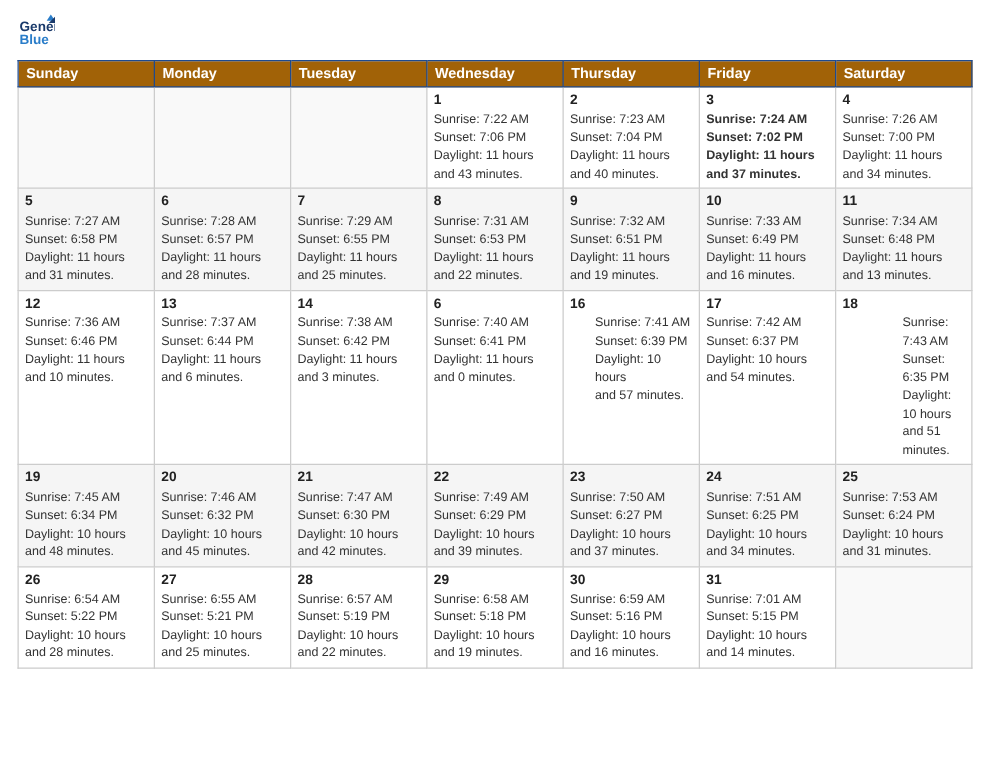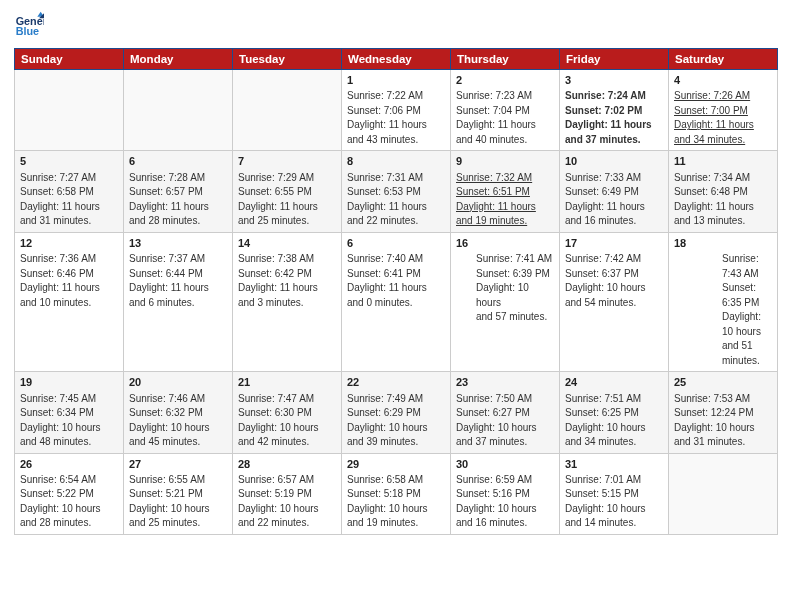--- a/index.html
+++ b/index.html
@@ -43,21 +43,21 @@
     .subtitle {
       font-size: 13px;
       color: #555;
     }
     .calendar {
       width: 100%;
       border-collapse: collapse;
       border: 1px solid #ccc;
     }
     .calendar th {
-      background: #b91c1c;
+      background: #a16207;
       color: #fff;
       font-size: 11.5px;
       font-weight: bold;
       padding: 4px 6px;
       text-align: left;
       border: 1px solid #1e4a8e;
     }
     .calendar td {
       vertical-align: top;
       border: 1px solid #ccc;
@@ -143,21 +143,21 @@
           </td>
           <td>
             <span class="day-num">3</span>
             <div class="day-info" style="white-space: pre-line; font-weight: bold;">Sunrise: 7:24 AM
 Sunset: 7:02 PM
 Daylight: 11 hours
 and 37 minutes.</div>
           </td>
           <td>
             <span class="day-num">4</span>
-            <div class="day-info" style="white-space: pre-line; text-decoration: underline;">Sunrise: 7:26 AM
+            <div class="day-info" style="white-space: pre-line;">Sunrise: 7:26 AM
 Sunset: 7:00 PM
 Daylight: 11 hours
 and 34 minutes.</div>
           </td>
         </tr>
         <tr>
           <td>
             <span class="day-num">5</span>
             <div class="day-info" style="white-space: pre-line;">Sunrise: 7:27 AM
 Sunset: 6:58 PM
@@ -180,21 +180,21 @@
           </td>
           <td>
             <span class="day-num">8</span>
             <div class="day-info" style="white-space: pre-line;">Sunrise: 7:31 AM
 Sunset: 6:53 PM
 Daylight: 11 hours
 and 22 minutes.</div>
           </td>
           <td>
             <span class="day-num">9</span>
-            <div class="day-info" style="white-space: pre-line; text-decoration: underline;">Sunrise: 7:32 AM
+            <div class="day-info" style="white-space: pre-line;">Sunrise: 7:32 AM
 Sunset: 6:51 PM
 Daylight: 11 hours
 and 19 minutes.</div>
           </td>
           <td>
             <span class="day-num">10</span>
             <div class="day-info" style="white-space: pre-line;">Sunrise: 7:33 AM
 Sunset: 6:49 PM
 Daylight: 11 hours
 and 16 minutes.</div>
@@ -297,21 +297,21 @@
           <td>
             <span class="day-num">24</span>
             <div class="day-info" style="white-space: pre-line;">Sunrise: 7:51 AM
 Sunset: 6:25 PM
 Daylight: 10 hours
 and 34 minutes.</div>
           </td>
           <td>
             <span class="day-num">25</span>
             <div class="day-info" style="white-space: pre-line;">Sunrise: 7:53 AM
-Sunset: 12:24 PM
+Sunset: 6:24 PM
 Daylight: 10 hours
 and 31 minutes.</div>
           </td>
         </tr>
         <tr>
           <td>
             <span class="day-num">26</span>
             <div class="day-info" style="white-space: pre-line;">Sunrise: 6:54 AM
 Sunset: 5:22 PM
 Daylight: 10 hours

